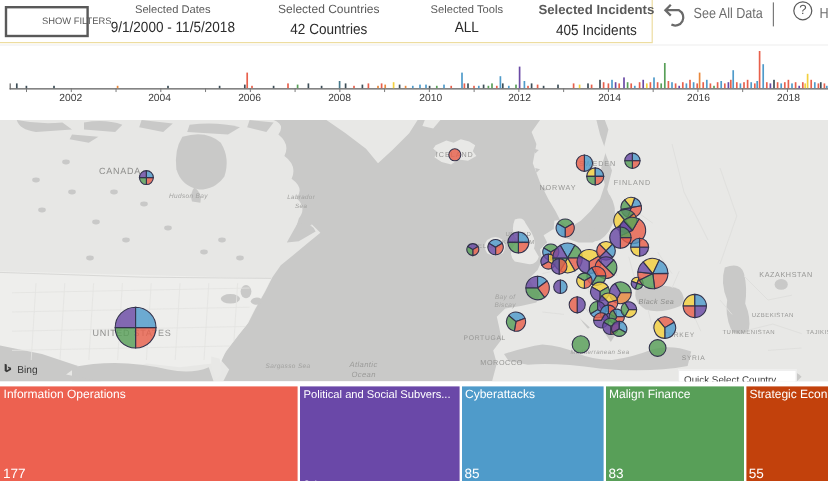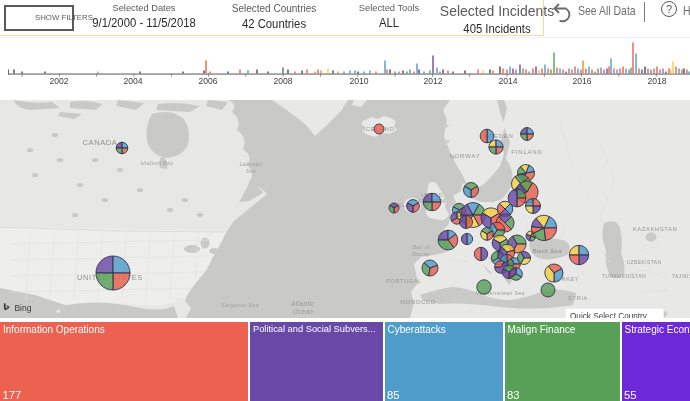--- a/index.html
+++ b/index.html
@@ -456,21 +456,21 @@
       </div>
     </div>
 <div style="position:absolute;left:389px;top:3px;width:0;text-align:center;">
       <div style="position:relative;left:-75px;width:150px;">
         <div style="font-size:9.3px;color:#5a5a5a;">Selected Tools</div>
         <div style="font-size:12.3px;color:#2b2b2b;margin-top:3px;transform:scaleX(0.92);">ALL</div>
       </div>
     </div>
 <div style="position:absolute;left:497px;top:3px;width:0;text-align:center;">
       <div style="position:relative;left:-75px;width:150px;">
-        <div style="font-size:14px;color:#5a5a5a;">Selected Incidents</div>
+        <div style="font-size:11px;color:#5a5a5a;font-weight:bold;">Selected Incidents</div>
         <div style="font-size:12.3px;color:#2b2b2b;margin-top:3px;transform:scaleX(0.92);">405 Incidents</div>
       </div>
     </div>
 <svg style="position:absolute;left:552px;top:1px;" width="22" height="22" viewBox="0 0 22 22">
 <path d="M7,3 L2.5,7.5 L7,12" fill="none" stroke="#6a6a6a" stroke-width="1.9"></path>
 <path d="M3.2,7.5 L13.8,7.5 A6.6,6.6 0 1 1 7.5,19.5" fill="none" stroke="#6a6a6a" stroke-width="1.9"></path>
 </svg>
 <div style="position:absolute;left:578px;top:3.5px;font-size:12.2px;color:#6e6e6e;transform:scaleX(0.86);transform-origin:0 0;white-space:nowrap;">See All Data</div>
 <div style="position:absolute;left:644px;top:2px;width:1px;height:20px;background:#7a7a7a;"></div>
 <div style="position:absolute;left:661px;top:1px;width:16px;height:16px;border:1.5px solid #595959;border-radius:50%;color:#595959;font-size:11px;text-align:center;line-height:15px;">?</div>
@@ -486,16 +486,16 @@
       <div style="position:absolute;left:2.5px;bottom:0.5px;font-size:11.3px;color:#fff;">94</div>
     </div>
     <div style="position:absolute;left:384.5px;top:0;width:118px;height:79.5px;background:#4f9bca;overflow:hidden;">
       <div style="position:absolute;left:3px;top:2px;font-size:10px;color:#fff;white-space:nowrap;">Cyberattacks</div>
       <div style="position:absolute;left:2.5px;bottom:0.5px;font-size:11.3px;color:#fff;">85</div>
     </div>
     <div style="position:absolute;left:504.5px;top:0;width:115px;height:79.5px;background:#589f58;overflow:hidden;">
       <div style="position:absolute;left:3px;top:2px;font-size:10px;color:#fff;white-space:nowrap;">Malign Finance</div>
       <div style="position:absolute;left:2.5px;bottom:0.5px;font-size:11.3px;color:#fff;">83</div>
     </div>
-    <div style="position:absolute;left:621.5px;top:0;width:68.5px;height:79.5px;background:#6d28d9;overflow:hidden;">
+    <div style="position:absolute;left:621.5px;top:0;width:68.5px;height:79.5px;background:#c2410c;overflow:hidden;">
       <div style="position:absolute;left:3px;top:2px;font-size:10px;color:#fff;white-space:nowrap;">Strategic Econ</div>
       <div style="position:absolute;left:2.5px;bottom:0.5px;font-size:11.3px;color:#fff;">55</div>
     </div>
   </div>
 </body></html>

